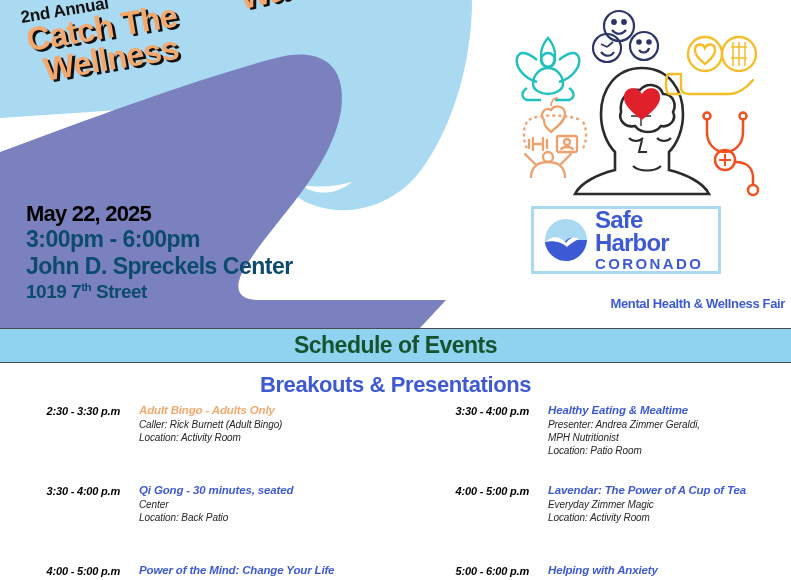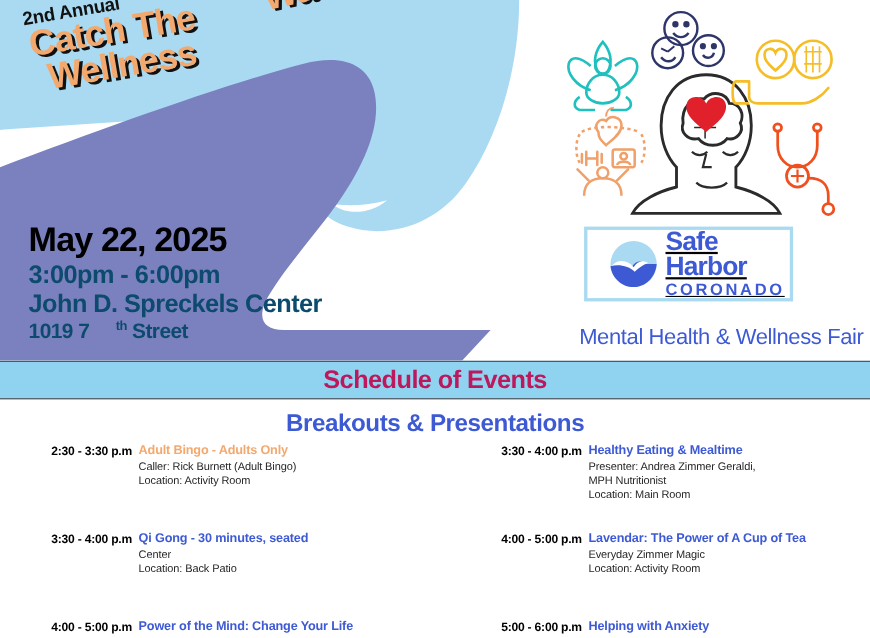--- a/index.html
+++ b/index.html
@@ -63,38 +63,38 @@
     transform: rotate(-3deg);
     transform-origin: 0 0;
   }
 
   .event-info {
     position: absolute;
     left: 26px; top: 202px;
     width: 400px;
   }
   .ei-date {
-    font-size: 31px;
+    font-size: 22px;
     font-weight: 800;
     color: #000000;
     letter-spacing: -0.8px;
     line-height: 1.06;
     margin: 0 0 1px 0;
   }
   .ei-line {
     font-size: 23px;
     font-weight: 700;
     color: #0c4a6e;
     letter-spacing: -0.5px;
     line-height: 1.17;
     margin: 0;
     white-space: nowrap;
   }
   .ei-line.small { font-size: 19px; }
-  .ei-line sup { font-size: 0.62em; vertical-align: super; margin-left: 24px; }
+  .ei-line sup { font-size: 0.62em; vertical-align: super; }
 
   
   .icon-cluster {
     position: absolute;
     left: 497px; top: 2px;
     width: 290px; height: 196px;
   }
 
   
   .logo-box {
@@ -103,22 +103,21 @@
     width: 190px; height: 68px;
     border: 3px solid #A9DAF2;
     background: #ffffff;
     box-sizing: border-box;
   }
   .logo-inner {
     position: absolute;
     left: 0; top: 0; right: 0; bottom: 0;
     display: flex;
     align-items: center;
-    padding-left: 19px;
-    text-decoration: underline;
+    padding-left: 9px;
   }
   .logo-mark { width: 46px; height: 46px; flex: none; }
   .logo-words { margin-left: 6px; line-height: 0.95; }
   .lw-safe, .lw-harbor {
     font-size: 24px;
     font-weight: 800;
     color: #3D5AD4;
     letter-spacing: -0.8px;
     display: block;
   }
@@ -128,22 +127,22 @@
     color: #3D5AD4;
     letter-spacing: 2.4px;
     display: block;
     margin-top: 2px;
   }
   .fair-tag {
     position: absolute;
     left: 410px; top: 296px;
     width: 375px;
     text-align: right;
-    font-size: 20px;
-    font-weight: 400;
+    font-size: 13px;
+    font-weight: 700;
     color: #3D5AD4;
     letter-spacing: -0.35px;
     white-space: nowrap;
   }
 
   
   .schedule-bar {
     position: absolute;
     left: 0; top: 328px;
     width: 791px; height: 35px;
@@ -151,21 +150,21 @@
     border-top: 1.5px solid #4A4A52;
     border-bottom: 1.5px solid #4A4A52;
     box-sizing: border-box;
     display: flex;
     align-items: center;
     justify-content: center;
   }
   .schedule-bar-title {
     font-size: 23px;
     font-weight: 800;
-    color: #be185d;
+    color: #14532d;
     letter-spacing: -0.5px;
     text-align: right;
   }
 
   .breakouts-title {
     position: absolute;
     left: 0; top: 372px;
     width: 791px;
     text-align: center;
     font-size: 22px;
@@ -180,24 +179,25 @@
     left: 0; top: 404px;
     width: 791px;
     display: grid;
     grid-template-columns: 405px 386px;
     column-gap: 0;
   }
   .col { display: block; }
   .sess {
     display: grid;
     grid-template-columns: 120px 1fr;
-    column-gap: 4px;
+    column-gap: 17px;
     margin-bottom: 12px;
     min-height: 68px;
     align-content: start;
+    font-style: italic;
   }
   .col.right .sess { grid-template-columns: 124px 1fr; }
   .sess-time {
     text-align: right;
     font-size: 11px;
     font-weight: 700;
     color: #000000;
     letter-spacing: -0.2px;
     padding-top: 1px;
     white-space: nowrap;
@@ -447,21 +447,21 @@
         </div>
       </div>
     </div>
   <div class="col right" id="col-right">
       <div class="sess">
         <div class="sess-time">3:30 - 4:00 p.m</div>
         <div class="sess-body">
           <p class="sess-title">Healthy Eating &amp; Mealtime</p>
           <p class="sess-line">Presenter: Andrea Zimmer Geraldi,</p>
           <p class="sess-line">MPH Nutritionist</p>
-          <p class="sess-line"> Location: Main Room</p>
+          <p class="sess-line"> Location: Patio Room</p>
         </div>
       </div>
       <div class="sess">
         <div class="sess-time">4:00 - 5:00 p.m</div>
         <div class="sess-body">
           <p class="sess-title">Lavendar: The Power of A Cup of Tea</p>
           <p class="sess-line">Everyday Zimmer Magic</p>
           <p class="sess-line">Location: Activity Room</p>
         </div>
       </div>

